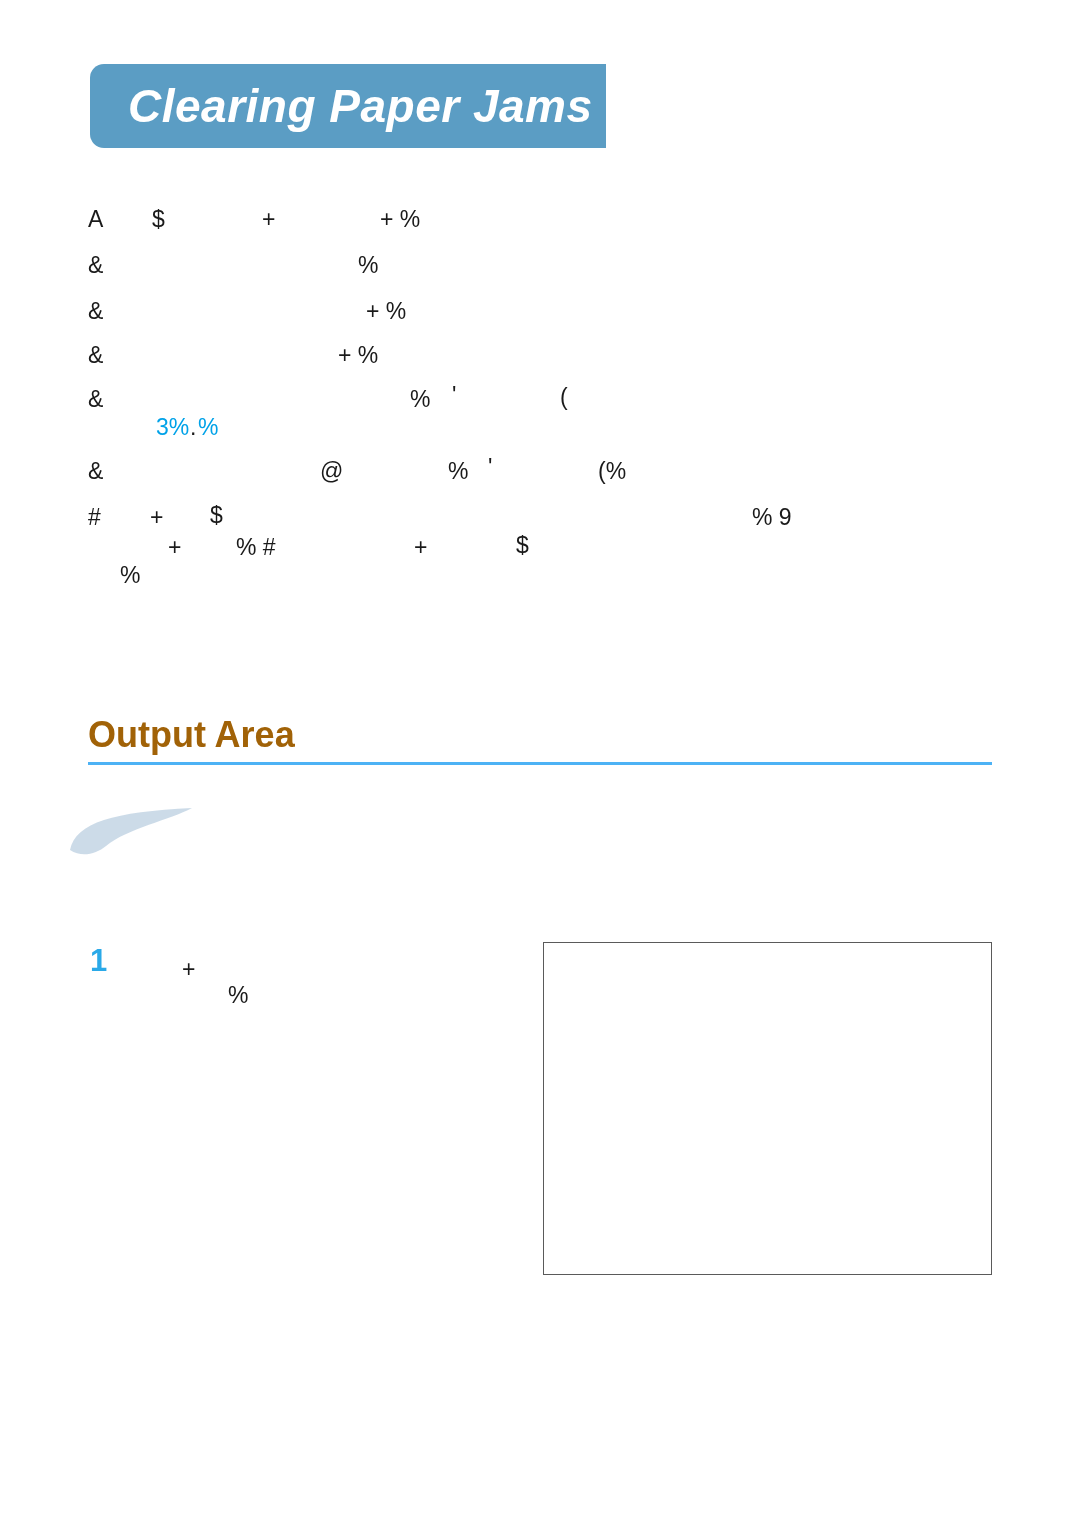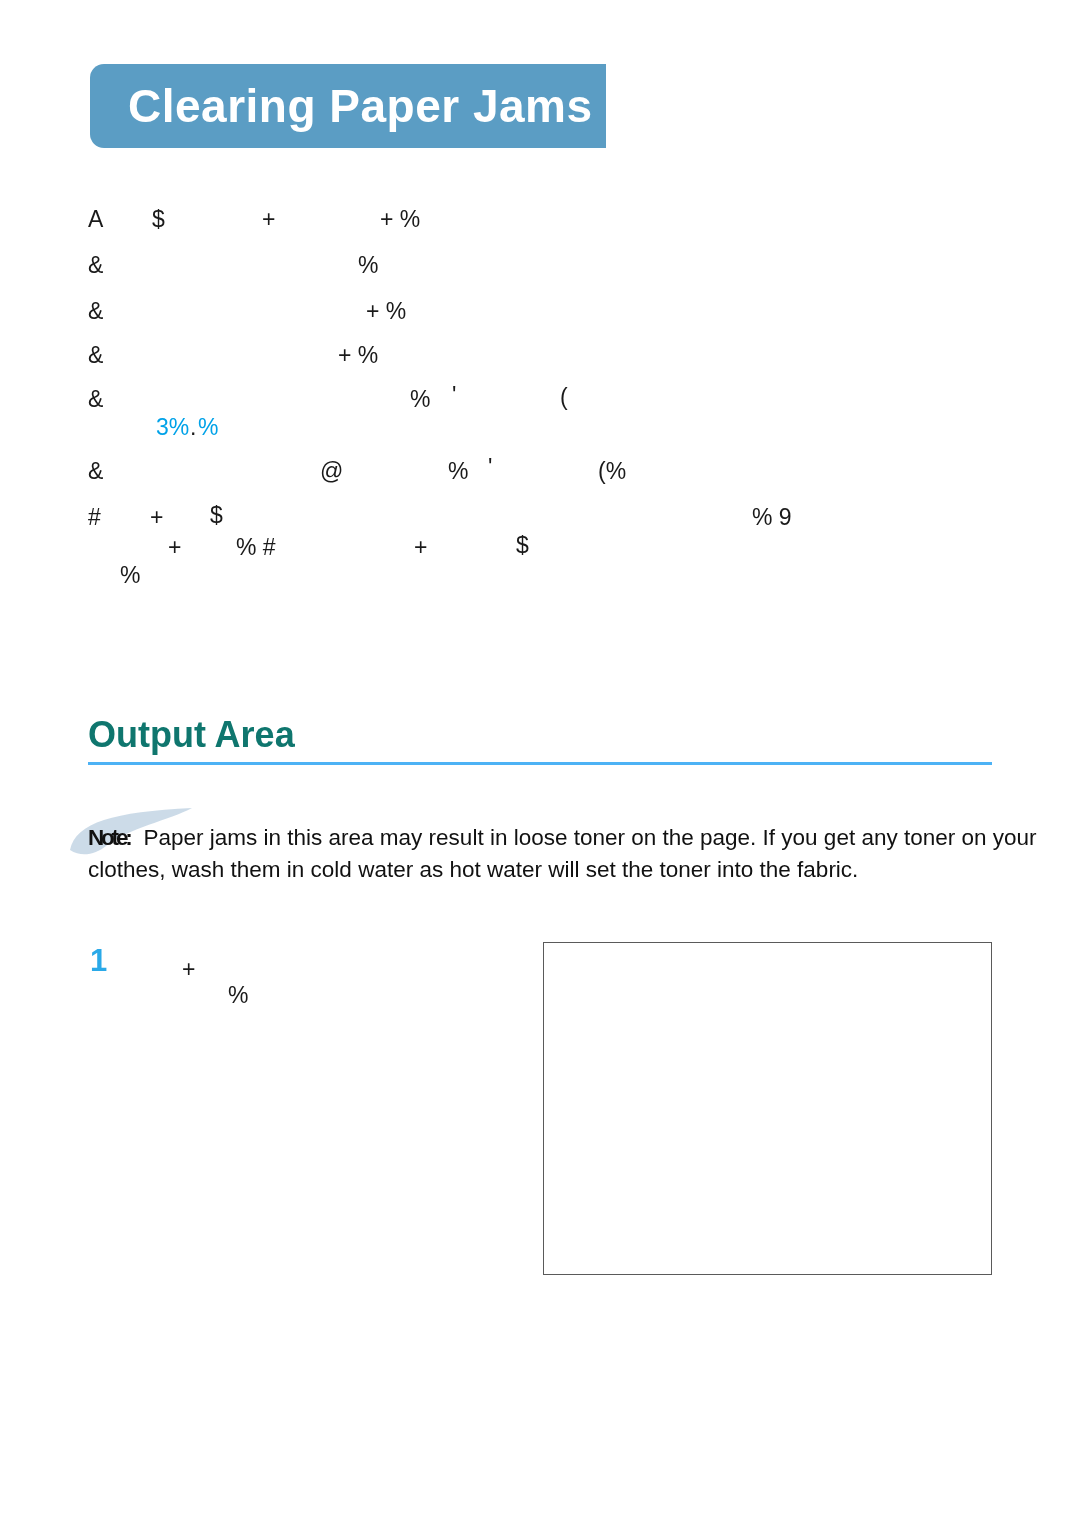--- a/index.html
+++ b/index.html
@@ -49,20 +49,21 @@
     position: absolute;
     left: 38px;
     top: 17px;
     width: 470px;
     color: #ffffff;
     font-size: 46px;
     font-weight: bold;
     letter-spacing: 0.5px;
     white-space: nowrap;
     line-height: 50px;
+    font-style: italic;
   }
 
   
   .glyph-block {
     position: absolute;
     left: 0;
     top: 0;
     width: 1080px;
     height: 400px;
   }
@@ -78,21 +79,21 @@
     color: #00a2e8;
   }
 
   
   .section-head {
     position: absolute;
     left: 88px;
     top: 714px;
     font-size: 36px;
     font-weight: bold;
-    color: #0f766e;
+    color: #a16207;
     letter-spacing: 0px;
     white-space: nowrap;
   }
   .section-rule {
     position: absolute;
     left: 88px;
     top: 762px;
     width: 904px;
     height: 3px;
     background: #4db2f5;
@@ -247,23 +248,20 @@
 
     <span class="gl" style="left:120px; top:562px;">%</span>
   </div>
 
   <div class="section-head">Output Area</div>
   <div class="section-rule"></div>
 
   <svg class="note-swoosh" viewBox="0 0 132 58" aria-hidden="true">
     <path d="M4 44 C 10 16, 48 6, 126 2 C 104 14, 62 22, 40 40 C 30 48, 16 52, 4 44 Z" fill="#c3d5e4" opacity="0.85"></path>
   </svg>
-  <div class="note-body">
-    <span class="note-label">Note:</span><span>Paper jams in this area may result in loose toner on the page. If you get any toner on your clothes, wash them in cold water as hot water will set the toner into the fabric.</span>
-  </div>
 
   <div class="step-num">1</div>
   <span class="gl" style="left:182px; top:956px;">+</span>
   <span class="gl" style="left:228px; top:982px;">%</span>
 
   <div class="image-box"></div>
 
 
 </div>
 

